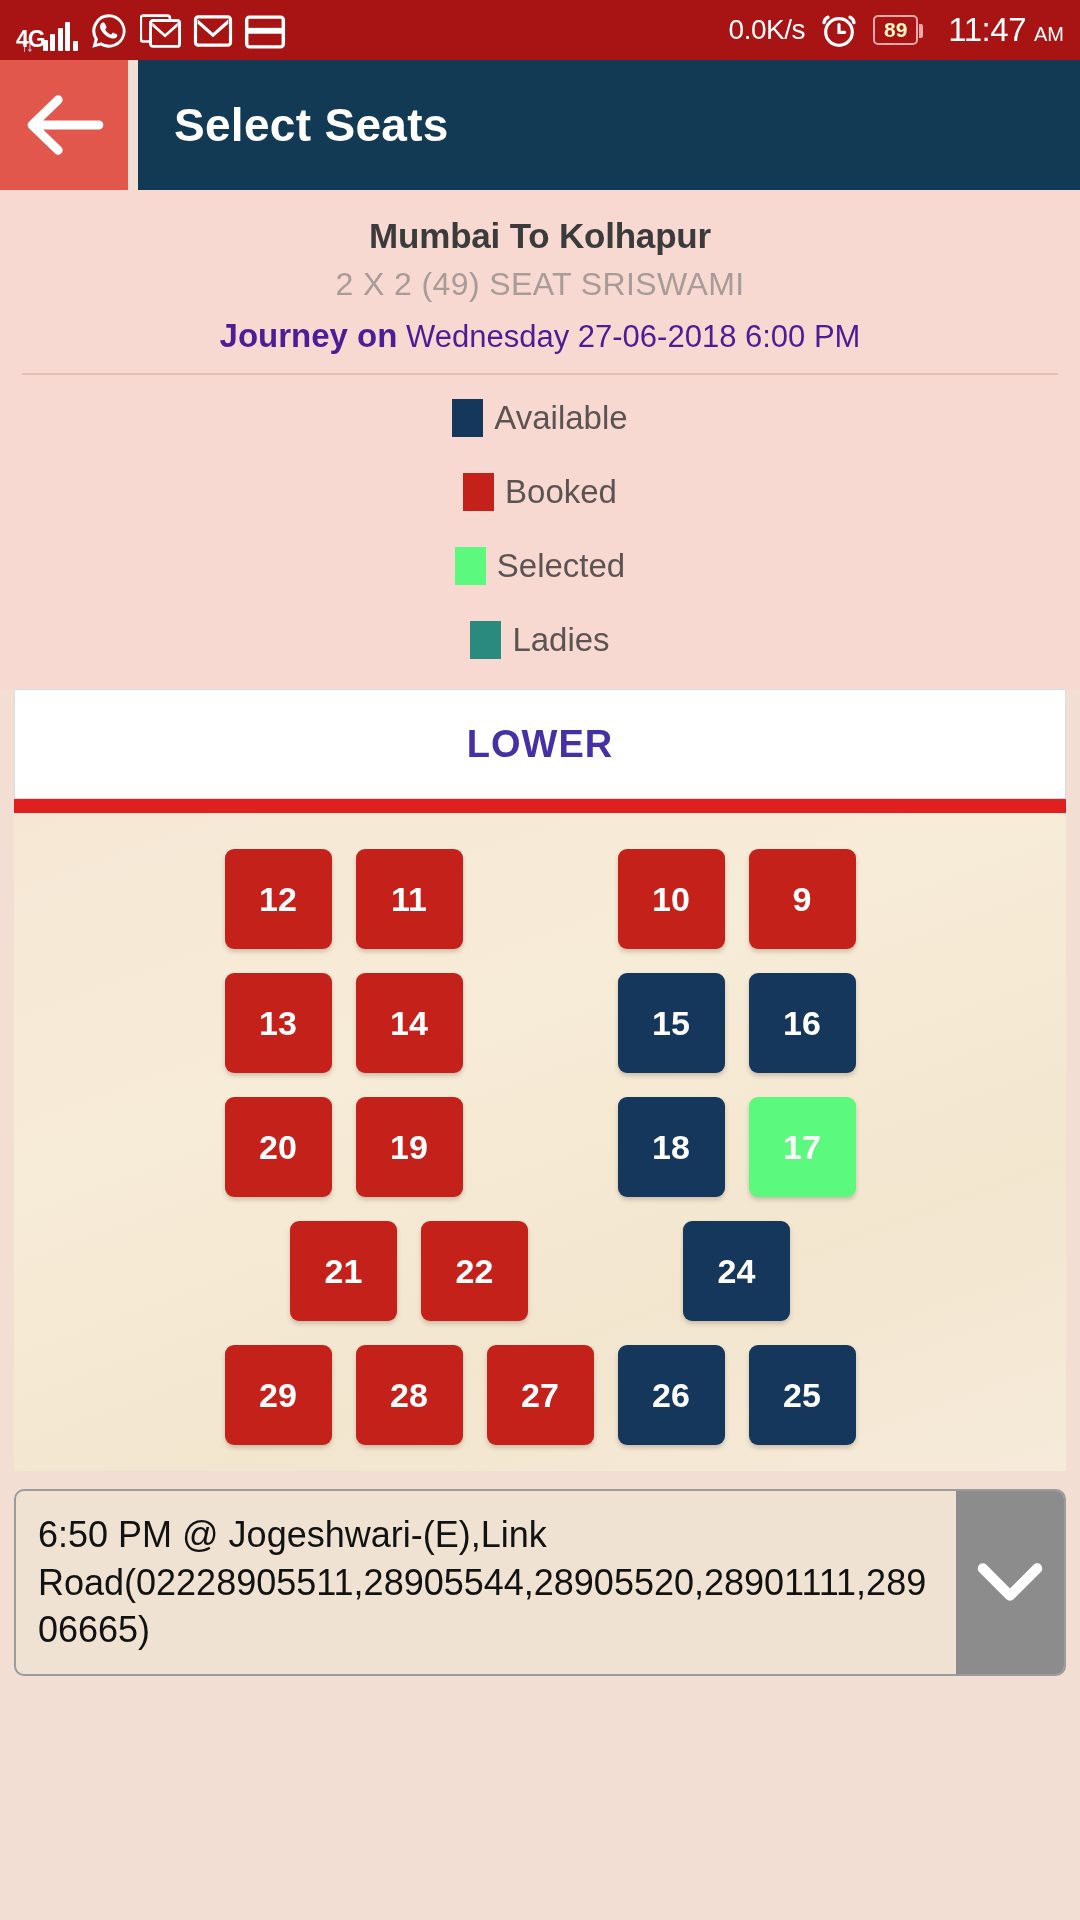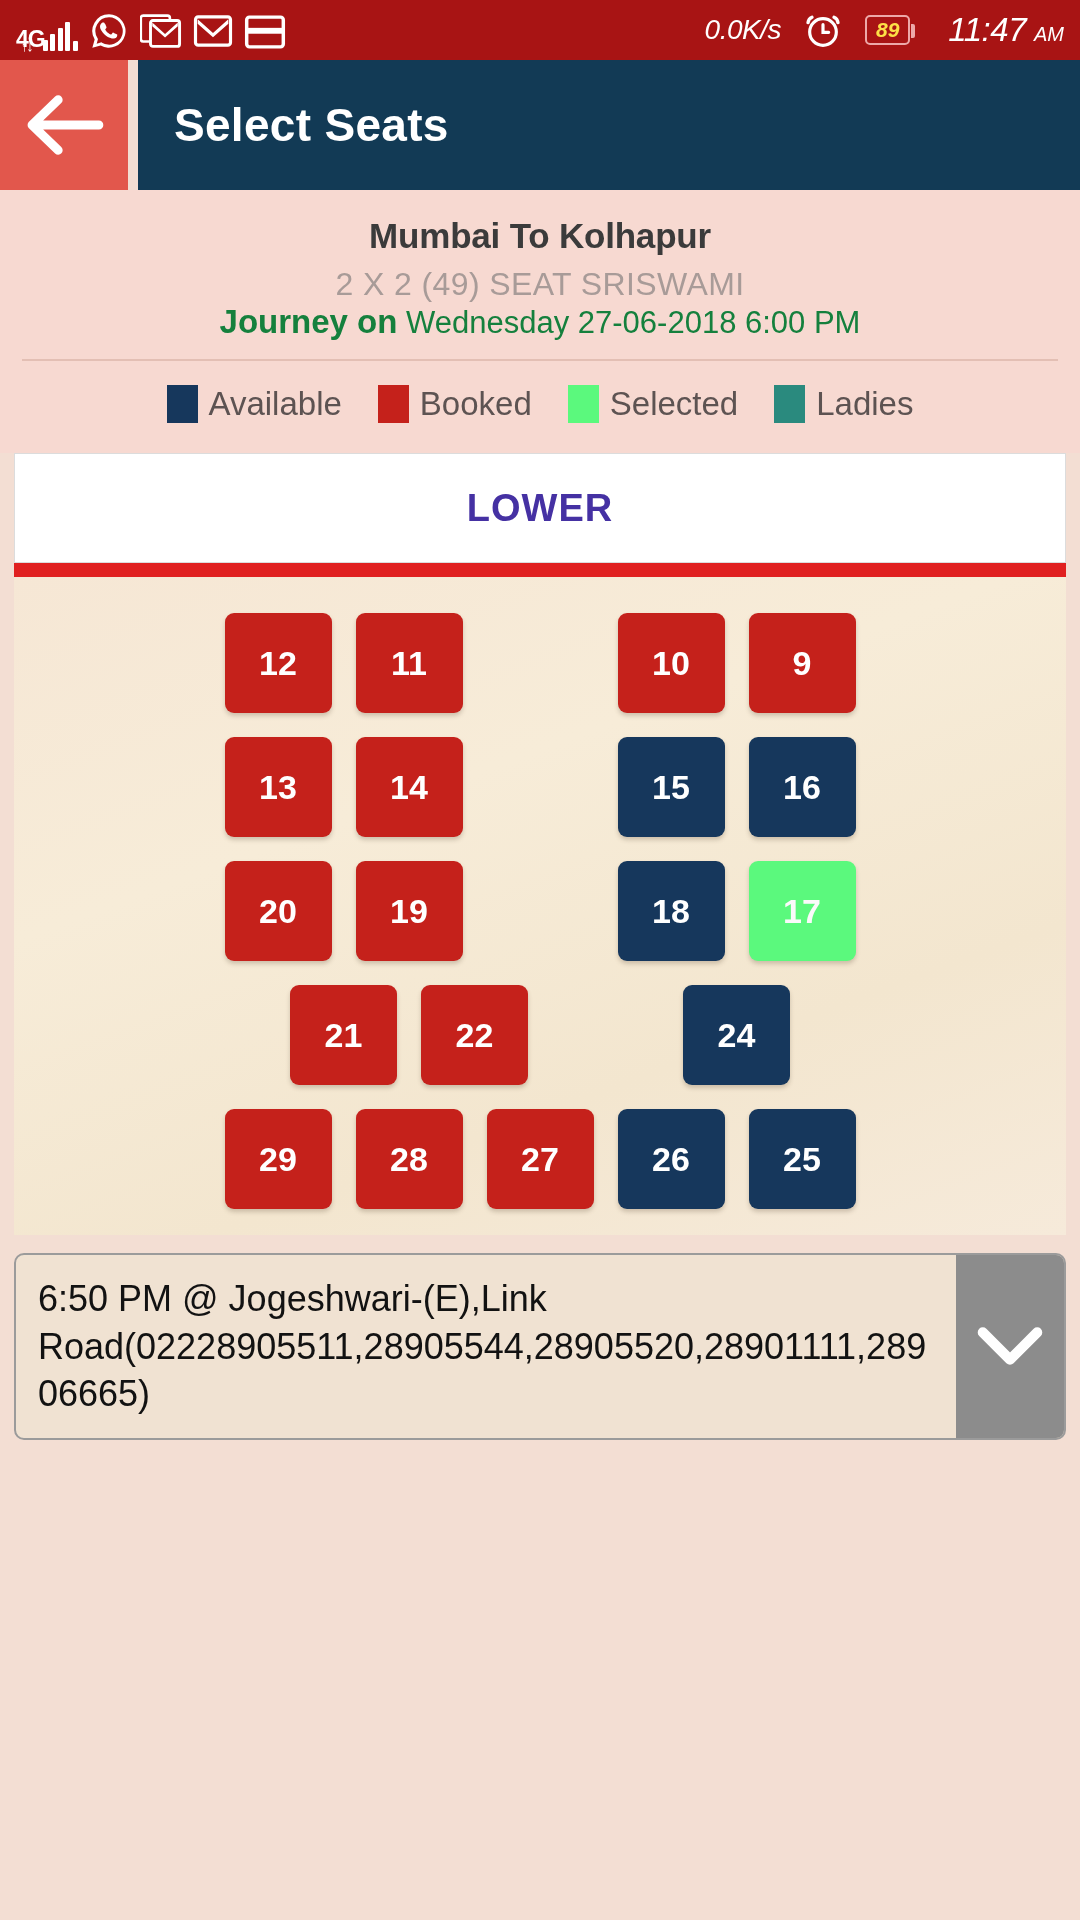--- a/index.html
+++ b/index.html
@@ -12,37 +12,37 @@
 
   
   .statusbar{
     height:60px; width:100%;
     background:#a81414;
     display:flex; align-items:center;
     padding:0 16px;
     color:#fff;
   }
   .sb-left{ display:flex; align-items:flex-end; gap:11px; flex:1; }
-  .sb-right{ display:flex; align-items:center; gap:22px;font-style:italic; }
+  .sb-right{ display:flex; align-items:center; gap:14px; }
   .net4g{ position:relative; display:flex; align-items:flex-end; height:42px; }
   .net4g .lbl{ font-size:23px; font-weight:700; line-height:1; letter-spacing:-1px; }
   .net4g .arrows{ font-size:15px; line-height:1; margin-left:-24px; margin-bottom:-2px; letter-spacing:-2px; font-weight:700;}
   .bars{ display:flex; align-items:flex-end; gap:2.5px; height:30px; }
   .bars i{ display:block; width:5px; background:#fff; border-radius:1px; }
   .bars i:nth-child(1){height:11px}
   .bars i:nth-child(2){height:17px}
   .bars i:nth-child(3){height:23px}
   .bars i:nth-child(4){height:29px}
   .bars i:nth-child(5){height:10px}
   .ic{ display:block; }
   .speed{ font-size:28px; letter-spacing:-0.5px; }
   .batt{
     border:2.5px solid #eda9a9; border-radius:5px;
     padding:1px 9px; font-size:21px; font-weight:600;
-    position:relative; color:#fde047;
+    position:relative; color:#fef9c3;
   }
   .batt:after{
     content:""; position:absolute; right:-7px; top:7px;
     width:4px; height:14px; background:#eda9a9; border-radius:0 2px 2px 0;
   }
   .clock-time{ font-size:33px; font-weight:400; letter-spacing:-0.5px;margin-left:16px;}
   .clock-ampm{ font-size:20px; margin-left:8px; }
 
   
   .appbar{ display:flex; height:130px;gap:10px; }
@@ -61,31 +61,31 @@
   }
 
   
   .trip{
     background:#f7d9d1;
     padding:26px 0 0;
     text-align:center;
   }
   .route{ font-size:35px; font-weight:bold; color:#3b3b3b; letter-spacing:-0.2px; }
   .bus-type{ font-size:32px; color:#a89b98; margin-top:10px; letter-spacing:0.4px; }
-  .journey{ font-size:31px; color:#15803d; }
+  .journey{ font-size:31px; color:#4c1d95; margin-top:14px; }
   .journey .jb{ font-weight:bold; font-size:33px; }
   .divider{
     height:2px; background:#e3bfb4; margin:18px 22px 0;
   }
 
   
   .legend{
     background:#f7d9d1;
     display:flex; align-items:center; justify-content:center;
-    gap:36px; padding:24px 15px 30px;
+    gap:36px; padding:24px 15px 30px;flex-direction:column;
   }
   .leg{ display:flex; align-items:center; gap:11px; }
   .leg .sw{ width:31px; height:38px; display:block; }
   .leg .lt{ font-size:33px; color:#5d5352; }
 
   
   .deck-wrap{ padding:0 14px; }
   .deck-head{
     background:#fff; border:1px solid #dcdcdc;
     height:110px; display:flex; align-items:center; justify-content:center;

